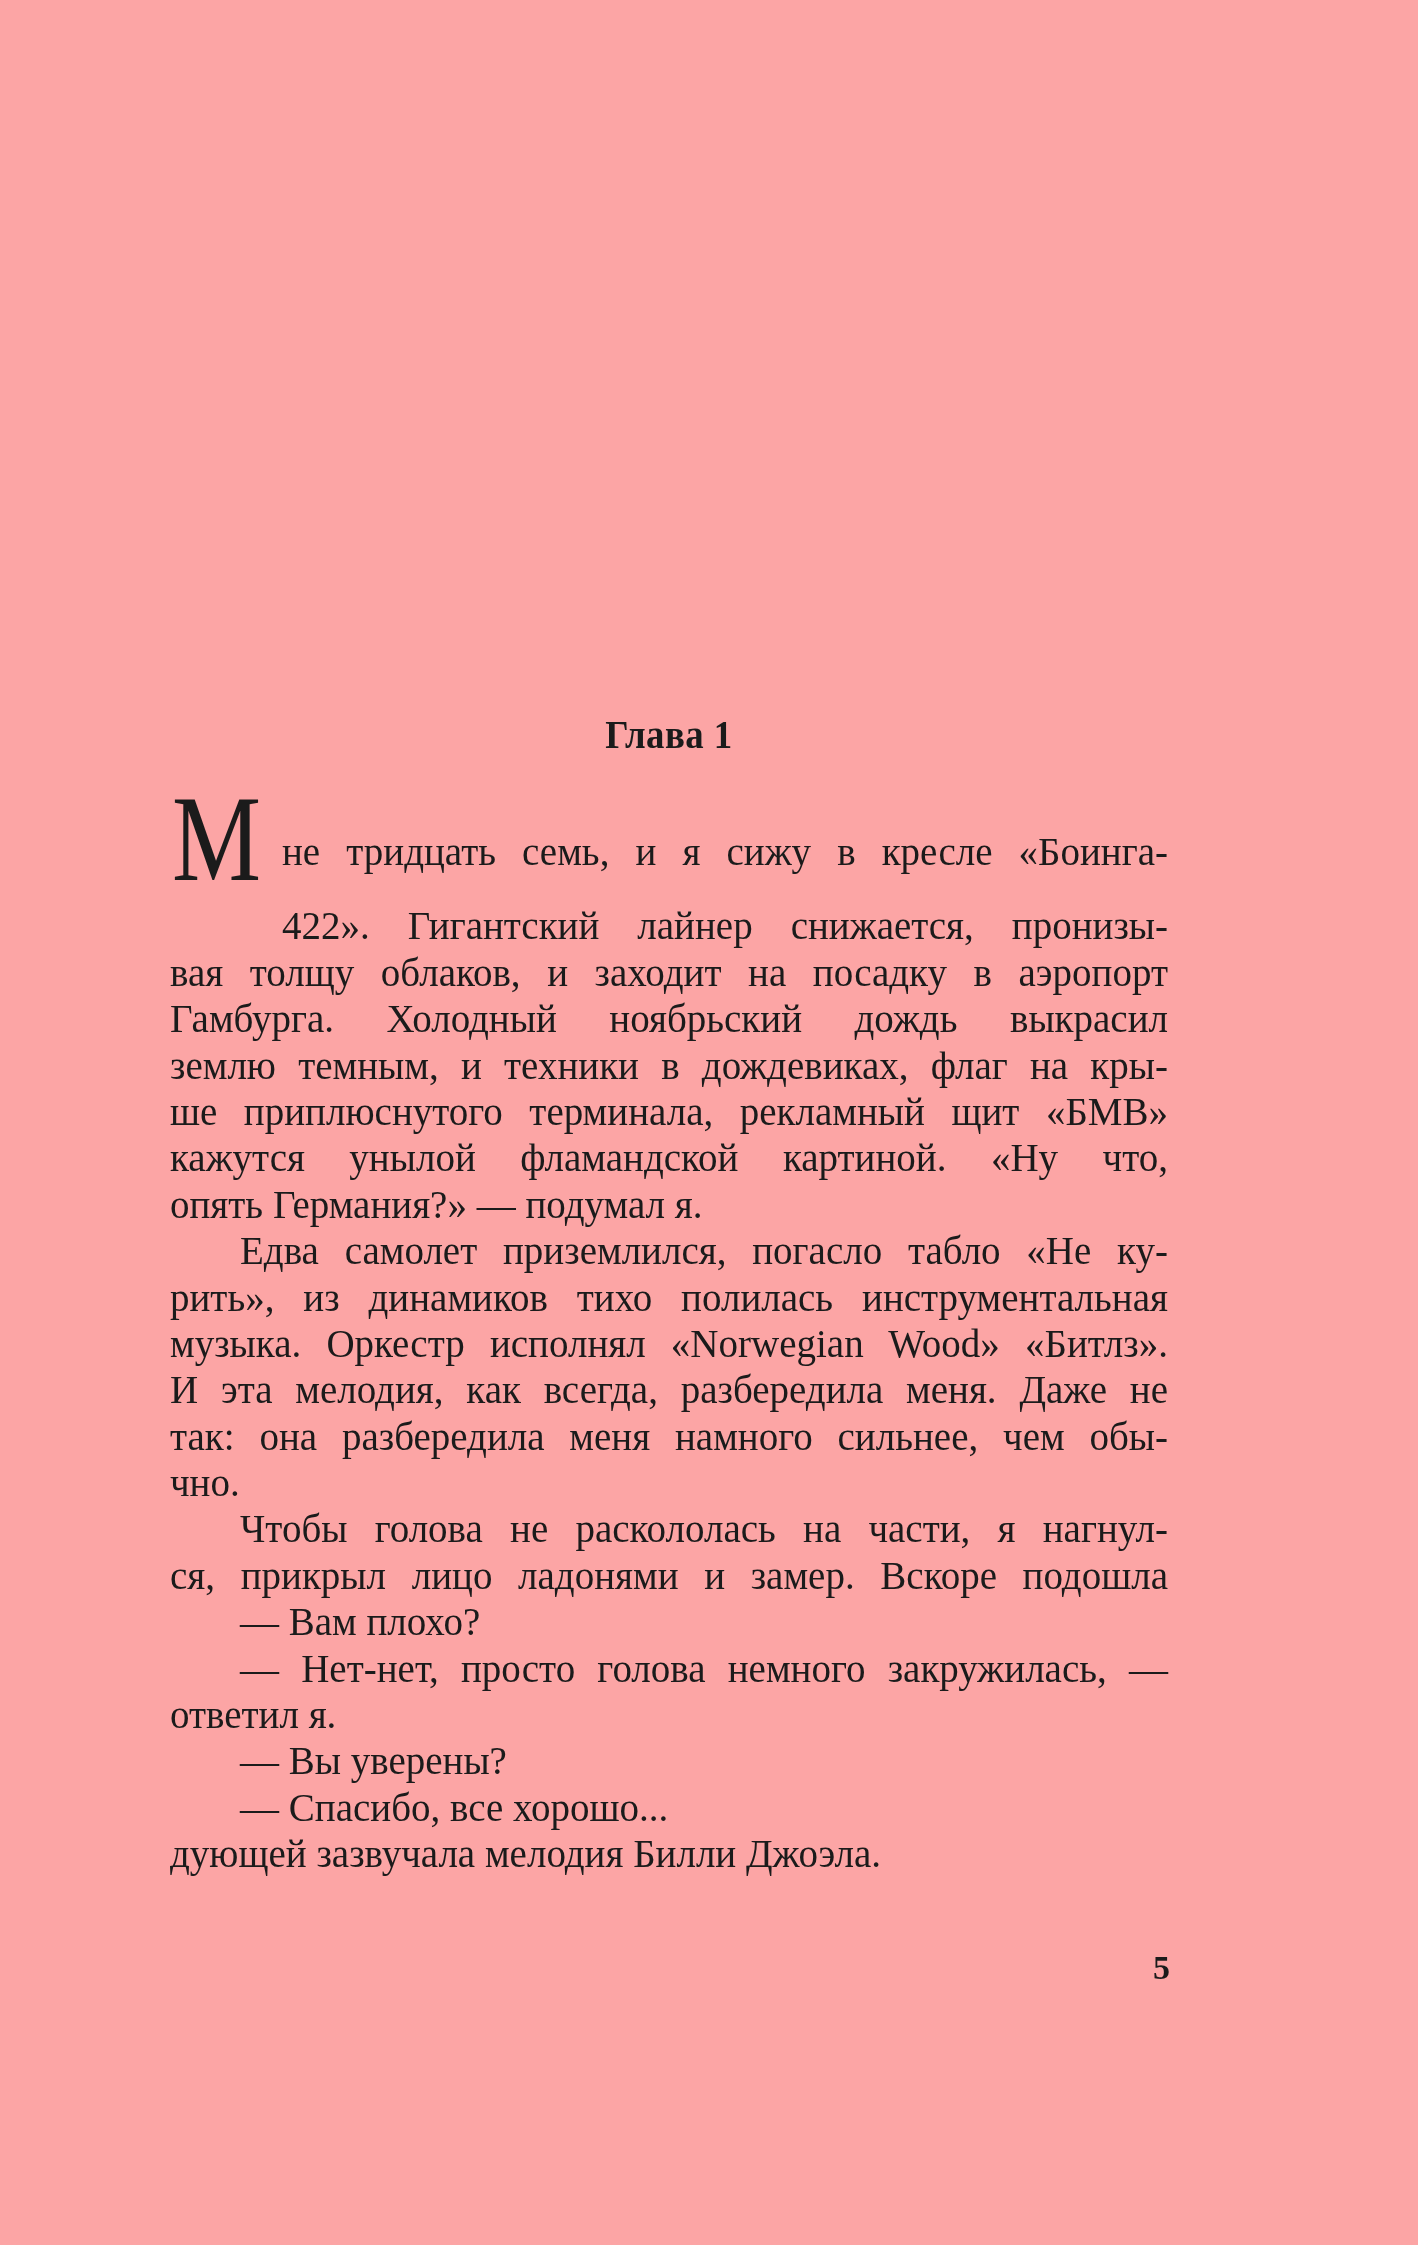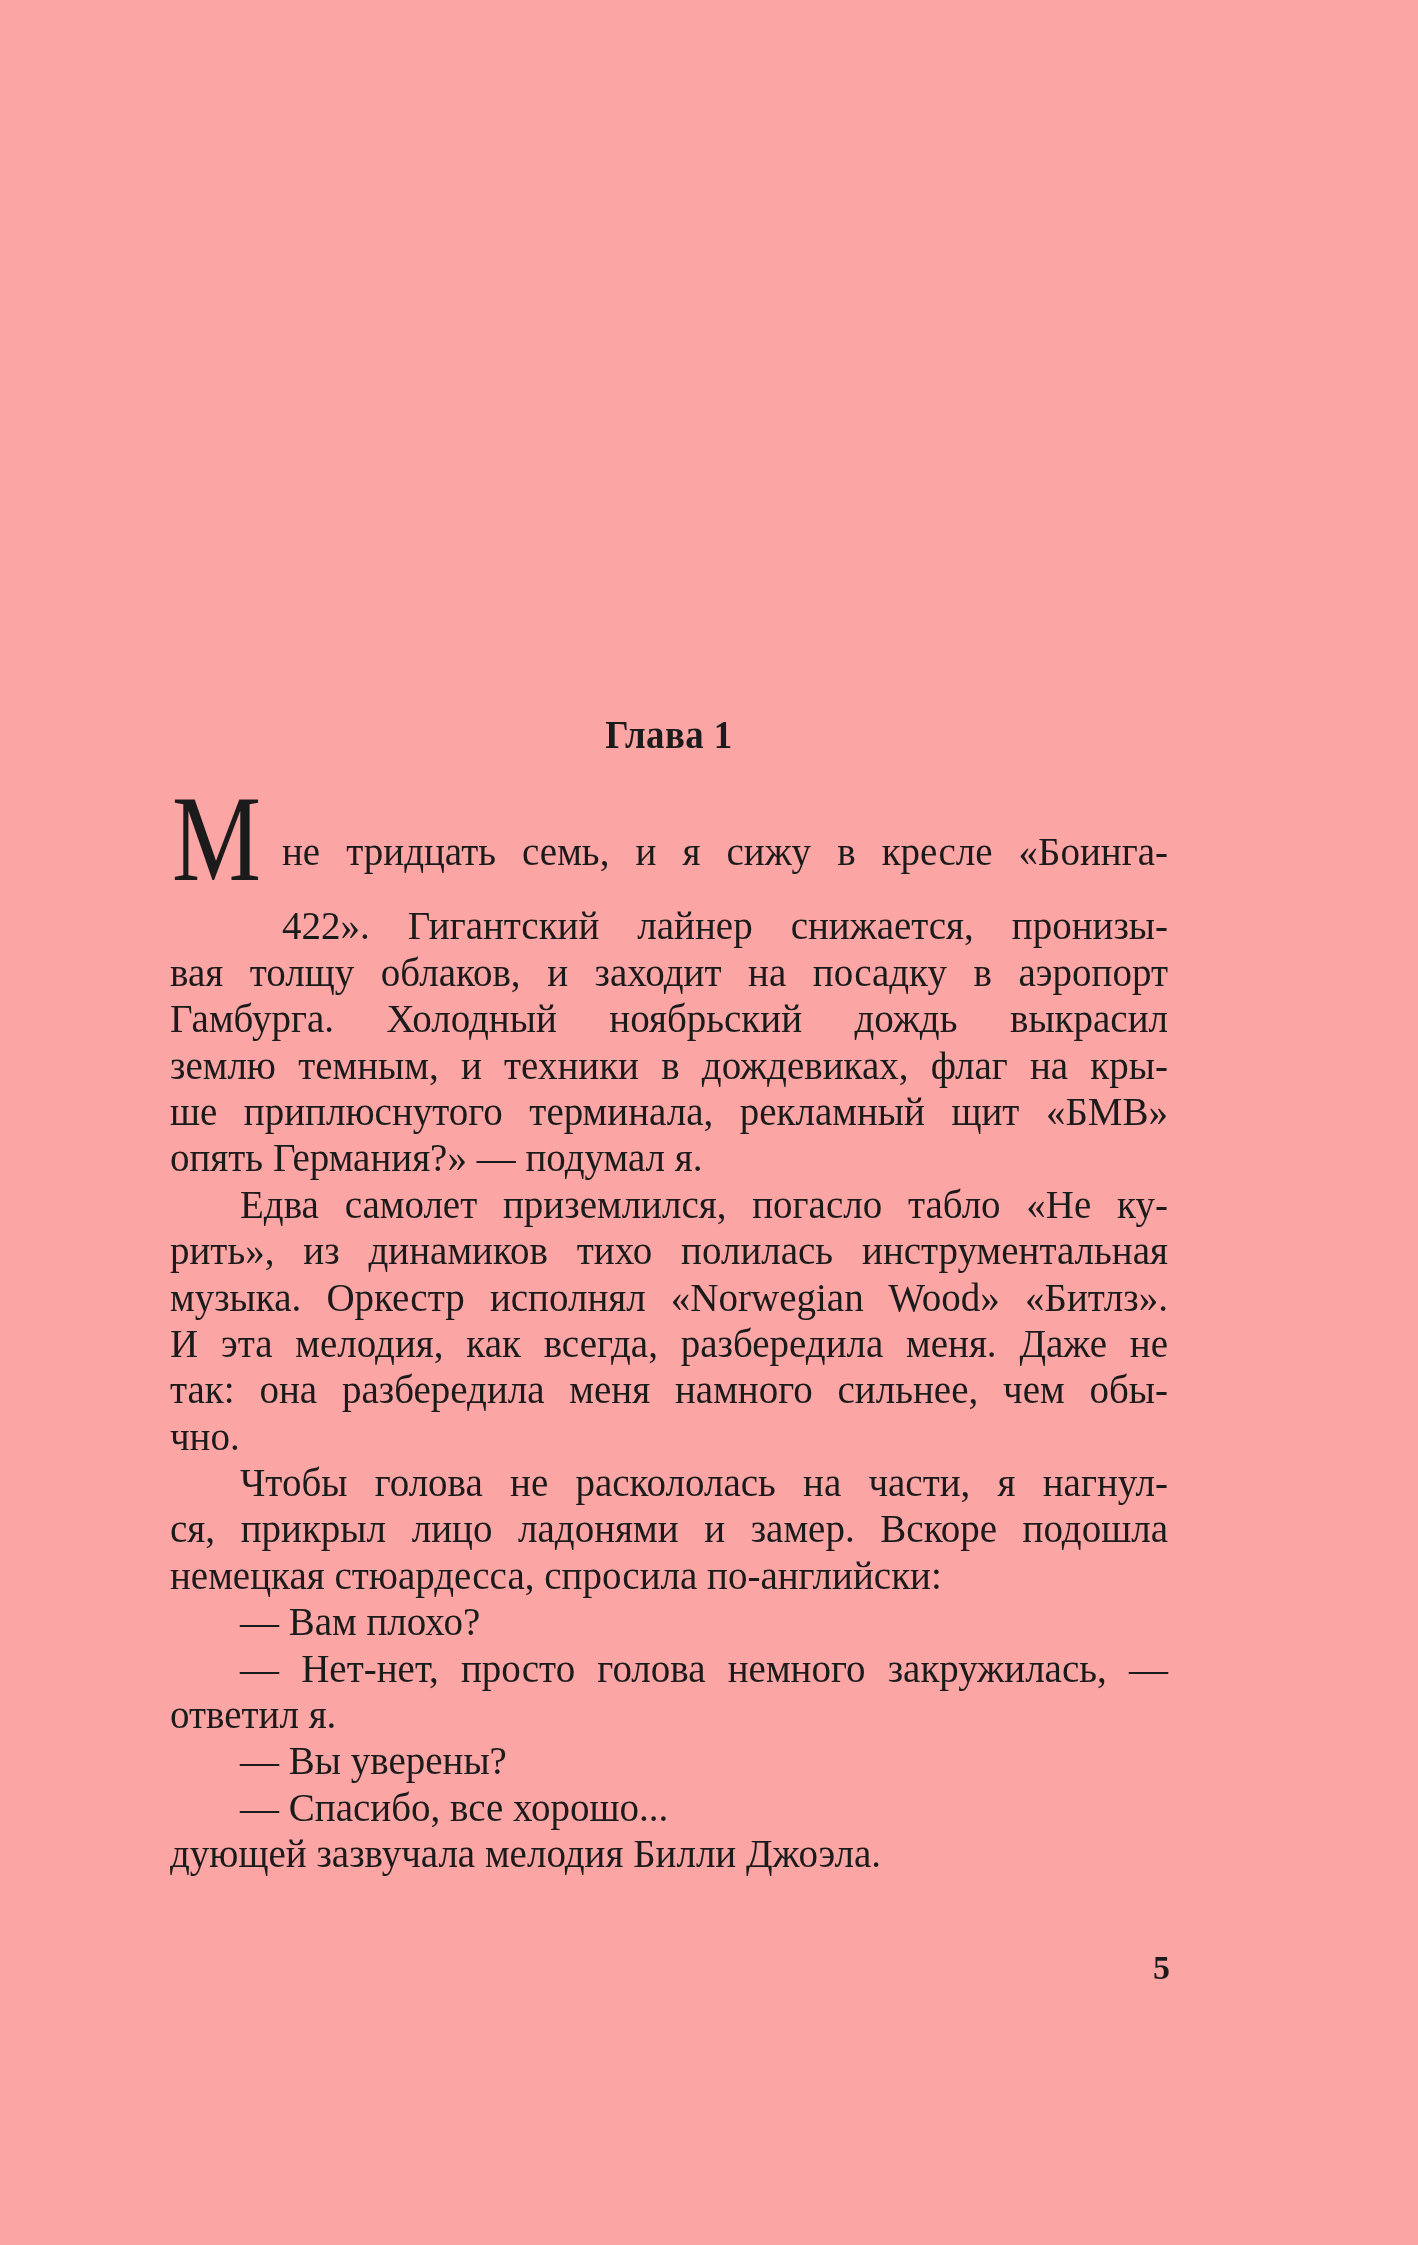--- a/index.html
+++ b/index.html
@@ -29,30 +29,30 @@
 
   <div class="dropcap">М</div>
 
   <div class="body">
     <div class="line after-cap">не тридцать семь, и я сижу в кресле «Боинга-</div>
     <div class="line after-cap">422». Гигантский лайнер снижается, пронизы-</div>
     <div class="line">вая толщу облаков, и заходит на посадку в аэропорт</div>
     <div class="line">Гамбурга. Холодный ноябрьский дождь выкрасил</div>
     <div class="line">землю темным, и техники в дождевиках, флаг на кры-</div>
     <div class="line">ше приплюснутого терминала, рекламный щит «БМВ»</div>
+    <div class="line">кажутся унылой фламандской картиной. «Ну что,</div>
     <div class="line last">опять Германия?» — подумал я.</div>
     <div class="line indent">Едва самолет приземлился, погасло табло «Не ку-</div>
     <div class="line">рить», из динамиков тихо полилась инструментальная</div>
     <div class="line">музыка. Оркестр исполнял «Norwegian Wood» «Битлз».</div>
     <div class="line">И эта мелодия, как всегда, разбередила меня. Даже не</div>
     <div class="line">так: она разбередила меня намного сильнее, чем обы-</div>
     <div class="line last">чно.</div>
     <div class="line indent">Чтобы голова не раскололась на части, я нагнул-</div>
     <div class="line">ся, прикрыл лицо ладонями и замер. Вскоре подошла</div>
-    <div class="line last">немецкая стюардесса, спросила по-английски:</div>
     <div class="line indent last">— Вам плохо?</div>
     <div class="line indent">— Нет-нет, просто голова немного закружилась, —</div>
     <div class="line last">ответил я.</div>
     <div class="line indent last">— Вы уверены?</div>
     <div class="line indent last">— Спасибо, все хорошо...</div>
     <div class="line last">дующей зазвучала мелодия Билли Джоэла.</div>
   </div>
 
   <div class="page-number">5</div>
 </div>

